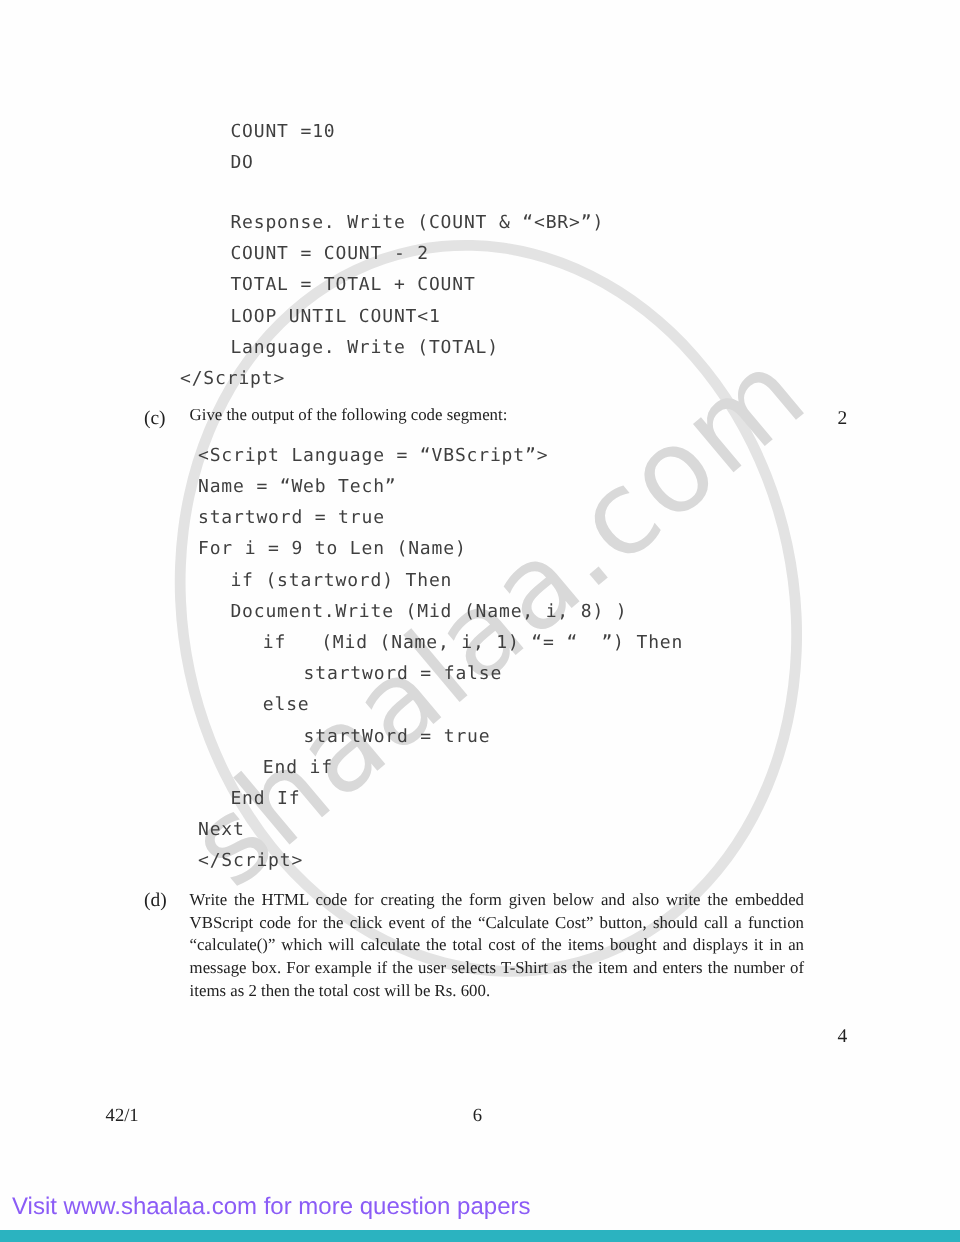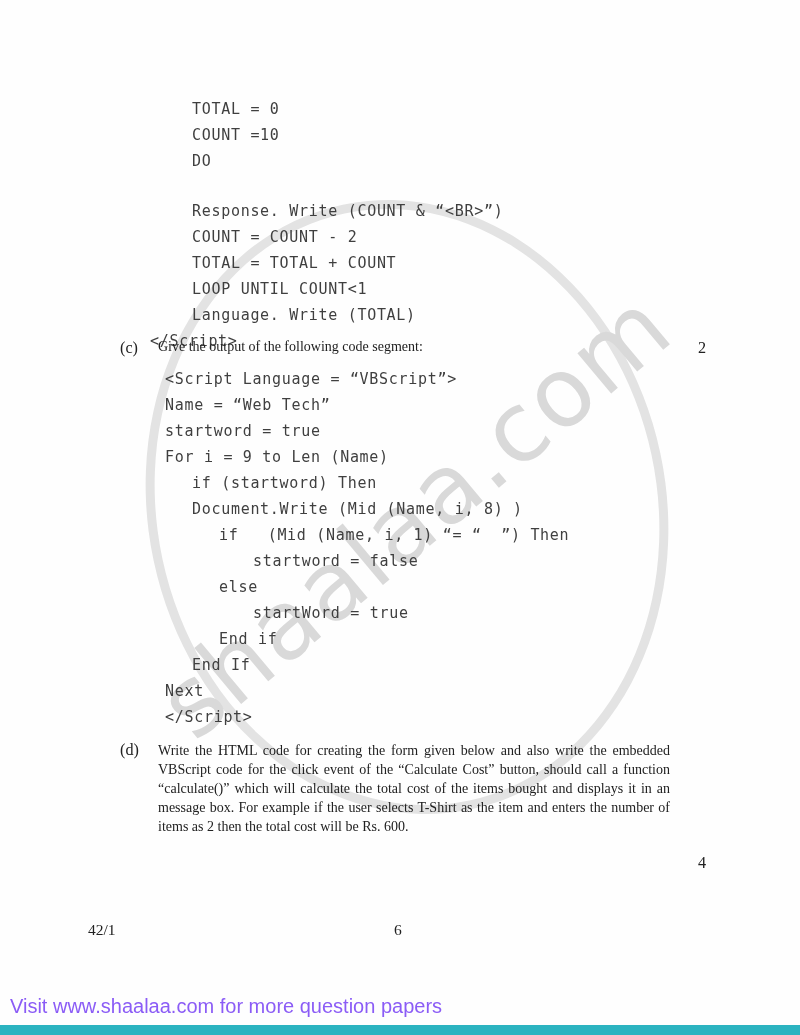--- a/index.html
+++ b/index.html
@@ -59,21 +59,20 @@
 <body>
 
 <div class="page">
 
   <div class="wm-ring" style="border-color: rgb(227, 227, 227);"></div>
   <div class="wm-text" style="color: rgb(217, 217, 217);">shaalaa.com</div>
 
   <div class="content">
 
     <div id="code1" class="code-block">
-        <div class="code-line" style="padding-left: 42px;">TOTAL = 0</div>
         <div class="code-line" style="padding-left: 42px;">COUNT =10</div>
         <div class="code-line" style="padding-left: 42px;">DO</div>
         <div class="code-line" style="padding-left: 42px; margin-top: 24px;">Response. Write (COUNT &amp; “&lt;BR&gt;”)</div>
         <div class="code-line" style="padding-left: 42px;">COUNT = COUNT - 2</div>
         <div class="code-line" style="padding-left: 42px;">TOTAL = TOTAL + COUNT</div>
         <div class="code-line" style="padding-left: 42px;">LOOP UNTIL COUNT&lt;1</div>
         <div class="code-line" style="padding-left: 42px;">Language. Write (TOTAL)</div>
         <div class="code-line" style="padding-left: 0px;">&lt;/Script&gt;</div>
       </div>
 

